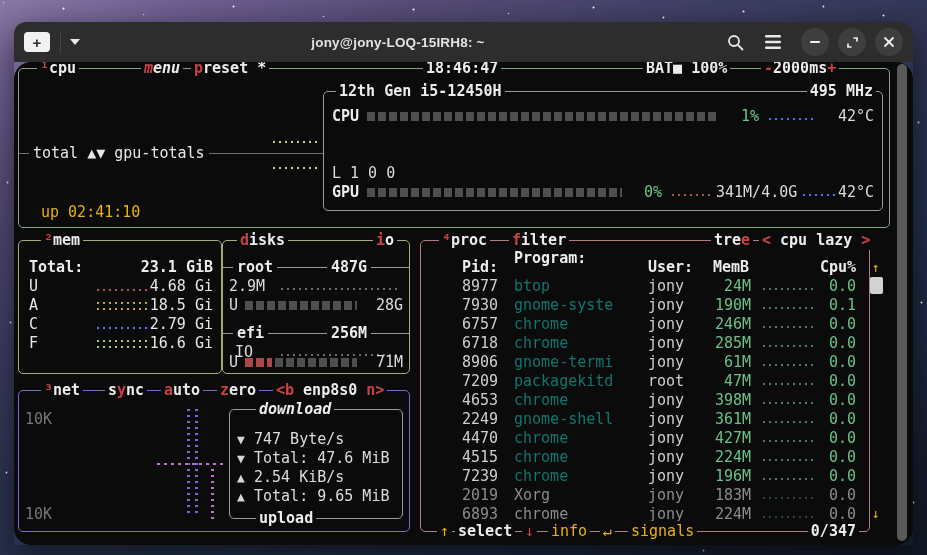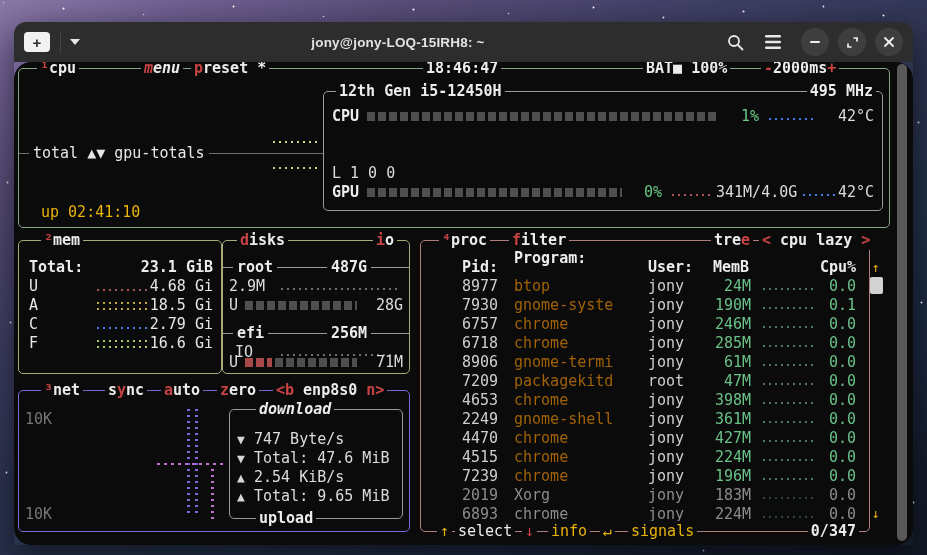--- a/index.html
+++ b/index.html
@@ -88,21 +88,21 @@
 
   
   .nrow{position:absolute;left:0;right:0;height:19px;}
   .nrow .nicon{position:absolute;left:7px;font-size:13px;color:#d6d6d6;height:19px;line-height:19px;}
   .nrow .ntext{position:absolute;left:24px;font-size:15px;color:#dcdcdc;height:19px;line-height:19px;white-space:pre;}
 
   
   .prow{position:absolute;left:0;right:16px;height:19px;font-size:15px;}
   .prow span{height:19px;line-height:19px;white-space:pre;}
   .prow .pid{position:absolute;left:10px;width:67px;text-align:right;color:#cfcfcf;}
-  .prow .prog{position:absolute;left:93px;color:#a16207;}
+  .prow .prog{position:absolute;left:93px;color:#0f766e;}
   .prow .usr{position:absolute;left:227px;color:#cfcfcf;}
   .prow .memv{position:absolute;left:266px;width:64px;text-align:right;color:#69c188;}
   .prow .rdots{left:340px;width:56px;top:9px;height:5px;}
   .prow .cpuv{position:absolute;left:393px;width:42px;text-align:right;color:#69c188;}
   .prow.dim .pid,.prow.dim .prog,.prow.dim .usr,.prow.dim .memv,.prow.dim .cpuv{color:#8c8c8c;}
   .prow.dim .rdots{opacity:.55;}
 
   .thumb{position:absolute;left:449px;top:36px;width:13px;height:17px;background:#d2d2d2;border-radius:2px;}
 </style>
 </head>
@@ -405,21 +405,21 @@
           <span class="memv">224M</span>
           <div class="dots d-teal rdots"></div>
           <span class="cpuv">0.0</span>
         </div>
         </div>
 
       <div class="thumb"></div>
       <span class="line gray" style="left:451px;top:263px;font-size:13px;">↓</span>
 
       <span class="pbottom gray" style="left:16px;">↑</span>
-      <span class="pbottom bold" style="left:34px;font-weight:normal;text-align:right;">select</span>
+      <span class="pbottom bold" style="left:34px;font-weight:bold;text-align:right;">select</span>
       <span class="pbottom key" style="left:101px;">↓</span>
       <span class="pbottom gray" style="left:127px;">info</span>
       <span class="pbottom gray" style="left:179px;">↵</span>
       <span class="pbottom gray" style="left:207px;">signals</span>
       <span class="pbottom bold" style="right:10px;font-weight:bold;">0/347</span>
     </div>
 
     <div class="term-scrollbar" style="top:2px;height:477px;"></div>
   </div>
 </div>

